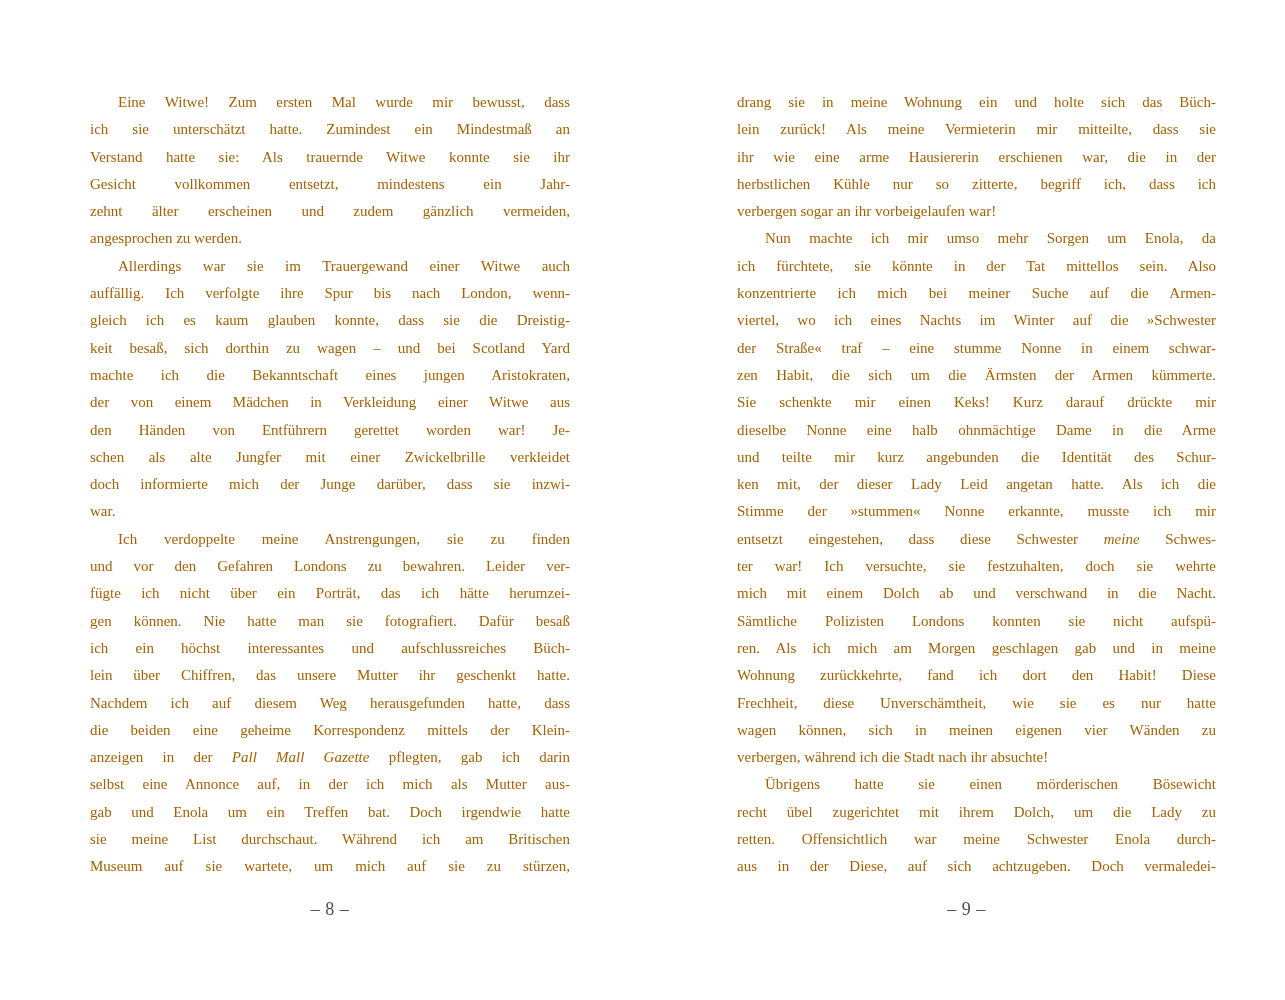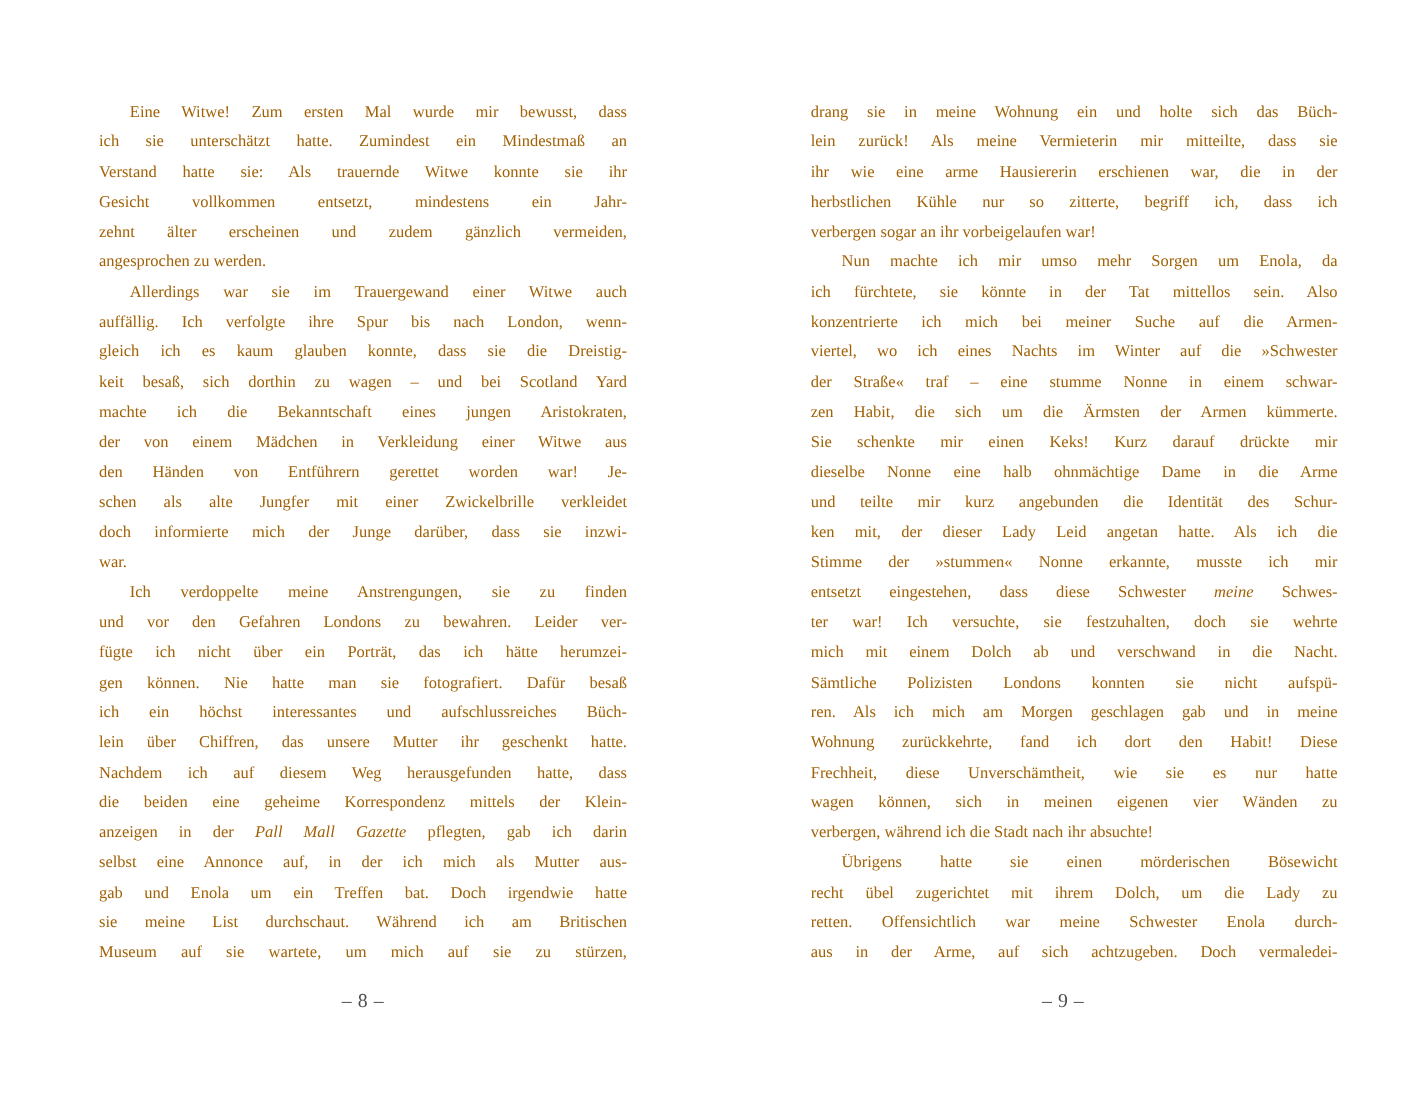--- a/index.html
+++ b/index.html
@@ -104,20 +104,20 @@
       <div class="line"><span>mich mit einem Dolch ab und verschwand in die Nacht.</span></div>
       <div class="line"><span>Sämtliche Polizisten Londons konnten sie nicht aufspü-</span></div>
       <div class="line"><span>ren. Als ich mich am Morgen geschlagen gab und in meine</span></div>
       <div class="line"><span>Wohnung zurückkehrte, fand ich dort den Habit! Diese</span></div>
       <div class="line"><span>Frechheit, diese Unverschämtheit, wie sie es nur hatte</span></div>
       <div class="line"><span>wagen können, sich in meinen eigenen vier Wänden zu</span></div>
       <div class="line para-end"><span>verbergen, während ich die Stadt nach ihr absuchte!</span></div>
       <div class="line indent"><span>Übrigens hatte sie einen mörderischen Bösewicht</span></div>
       <div class="line"><span>recht übel zugerichtet mit ihrem Dolch, um die Lady zu</span></div>
       <div class="line"><span>retten. Offensichtlich war meine Schwester Enola durch-</span></div>
-      <div class="line"><span>aus in der Arme, auf sich achtzugeben. Doch vermaledei-</span></div>
+      <div class="line"><span>aus in der Diese, auf sich achtzugeben. Doch vermaledei-</span></div>
     </div>
 
   <div class="page-label left">– 8 –</div>
 
   <div class="page-label right">– 9 –</div>
 
 </div>
 
 </body></html>

